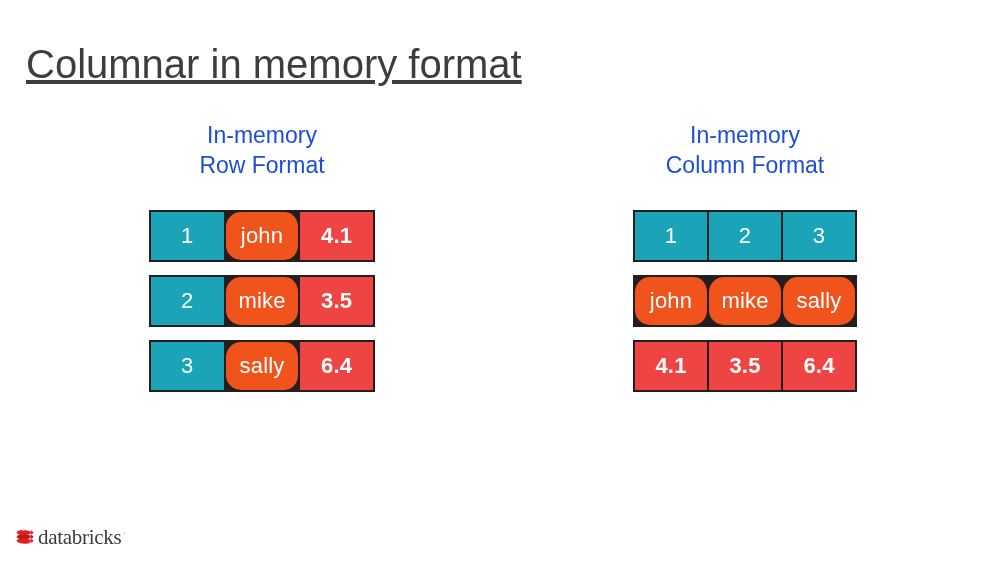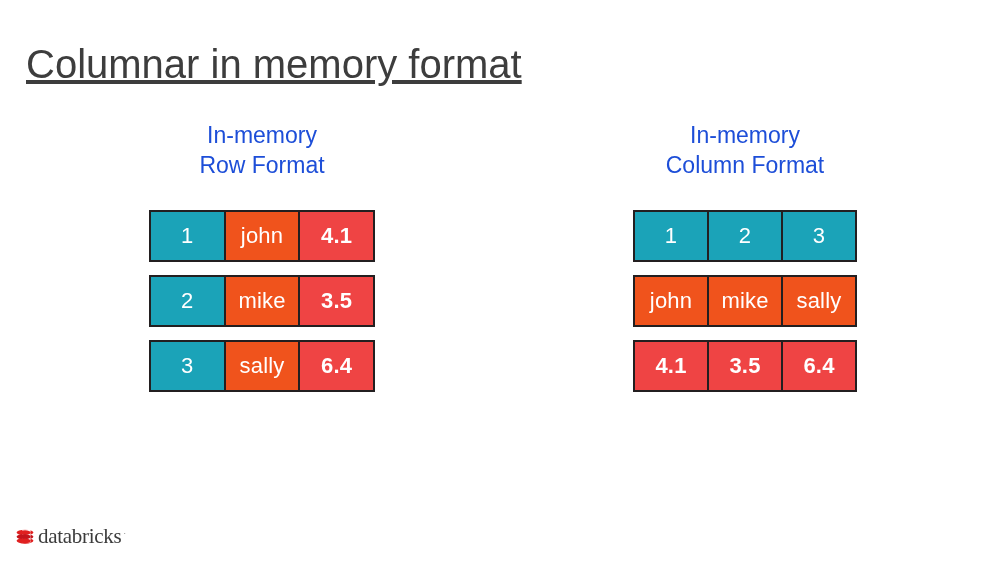--- a/index.html
+++ b/index.html
@@ -69,29 +69,30 @@
     color: #ffffff;
     font-size: 22px;
     font-weight: 400;
     letter-spacing: 0.2px;
     box-sizing: border-box;
     border-right: 2px solid #231f20;
   }
   .cell:last-child { border-right: none; }
 
   .c-teal   { background: #1ba3b8; }
-  .c-orange { background: #f0531c; }
+  .c-orange { background: #f0531c; border-radius: 15px; }
   .c-green  { background: #ef4444; font-weight: bold; }
 
   
   .logo {
     position: absolute;
     left: 14px;
     bottom: 14px;
     display: flex;
+    align-items: center;
     gap: 2px;
   }
   .logo-mark {
     width: 22px;
     height: 22px;
     display: block;
   }
   .logo-word {
     font-family: "Liberation Serif", serif;
     font-size: 21px;

